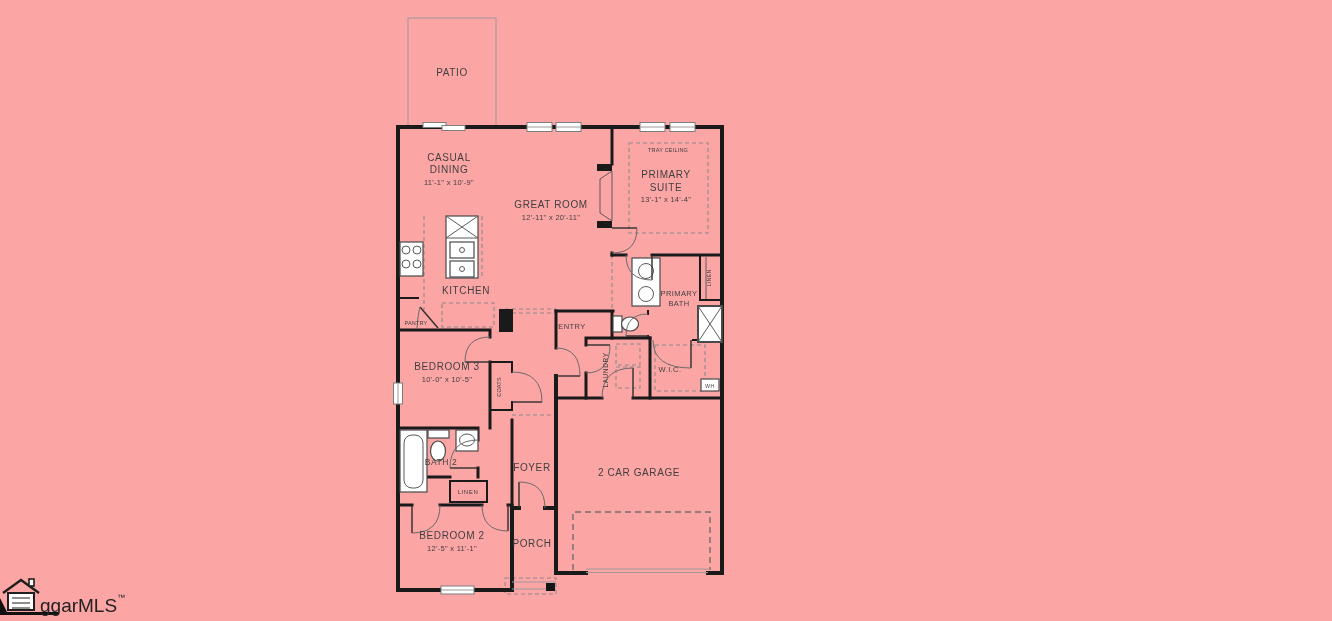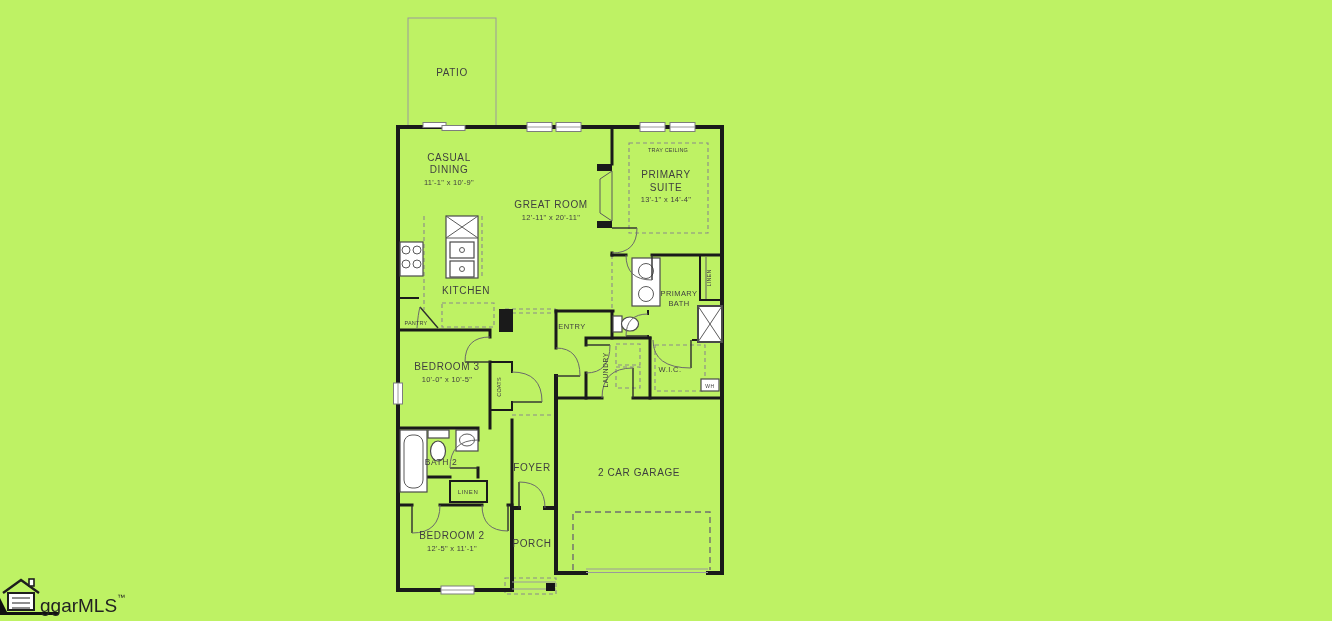--- a/index.html
+++ b/index.html
@@ -1,16 +1,16 @@
 <!DOCTYPE html>
 <html><head>
 <meta charset="utf-8">
 <style>
   html,body{margin:0;padding:0;background:#ffffff;}
-  .stage{position:relative;width:1332px;height:621px;background:#bef264;overflow:hidden;
+  .stage{position:relative;width:1332px;height:621px;background:#fca5a5;overflow:hidden;
          font-family:"Liberation Sans", sans-serif;}
   svg{position:absolute;left:0;top:0;}
   text{fill:#3f3f3f;font-family:"Liberation Sans", sans-serif;letter-spacing:.6px;}
   .room-lbl{font-size:10px;}
   .dim-lbl{font-size:7.5px;letter-spacing:.3px;}
   .sm-lbl{font-size:7.5px;letter-spacing:.4px;}
   .tiny-lbl{font-size:5.5px;letter-spacing:.2px;}
   .wall{stroke:#1a1a1a;fill:none;stroke-linecap:square;}
   .w4{stroke-width:4;} .w3{stroke-width:3;} .w2{stroke-width:2;}
   .thin{stroke:#5a5a5a;stroke-width:1;fill:none;}

